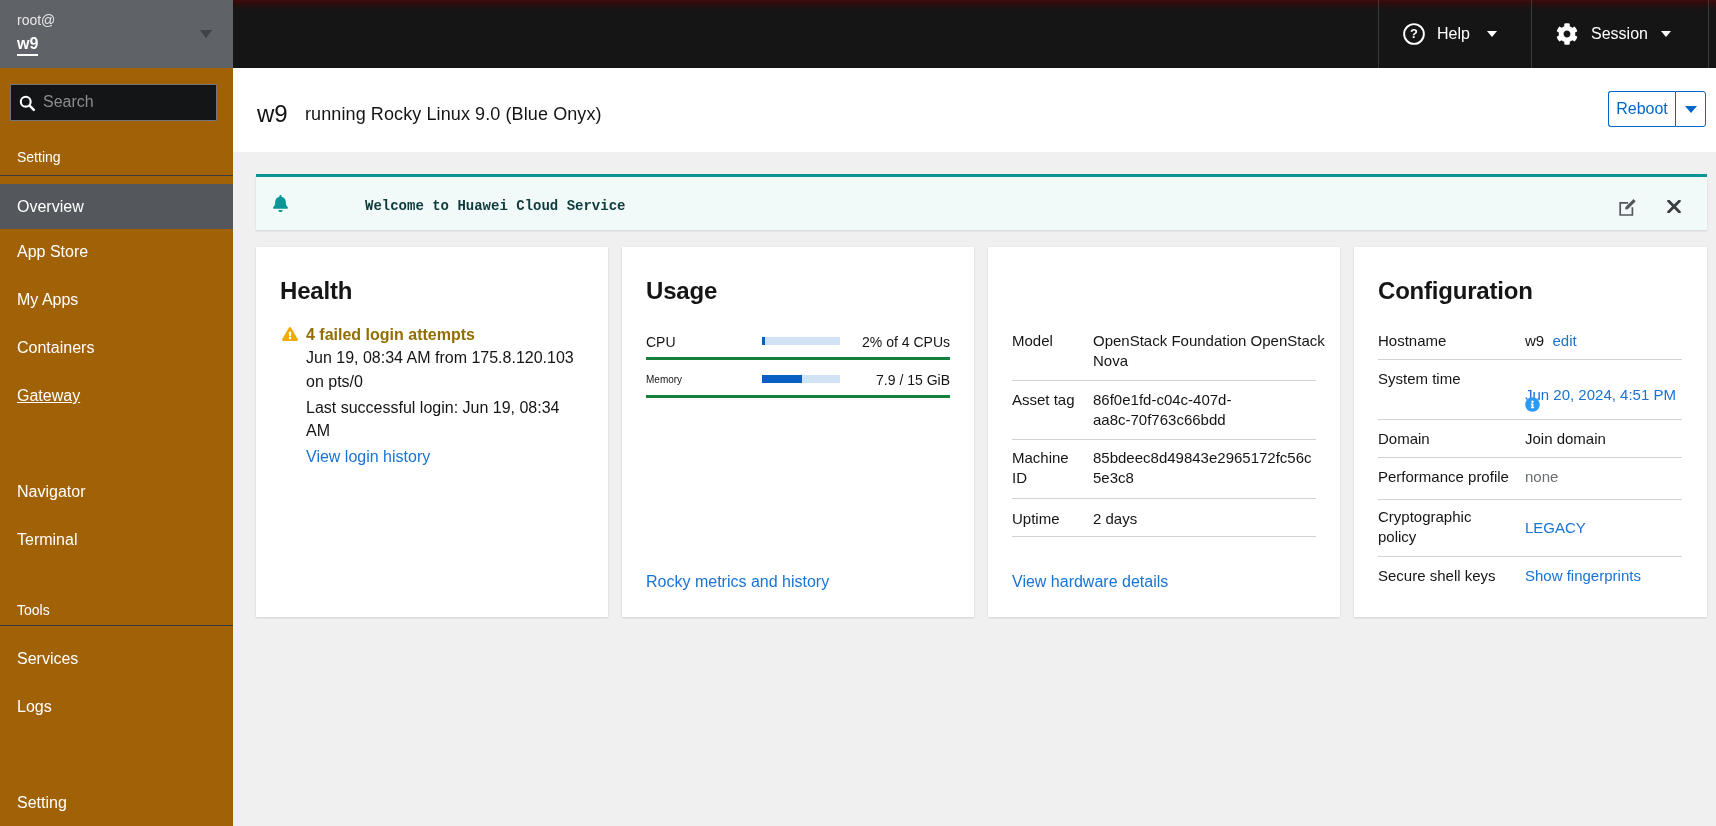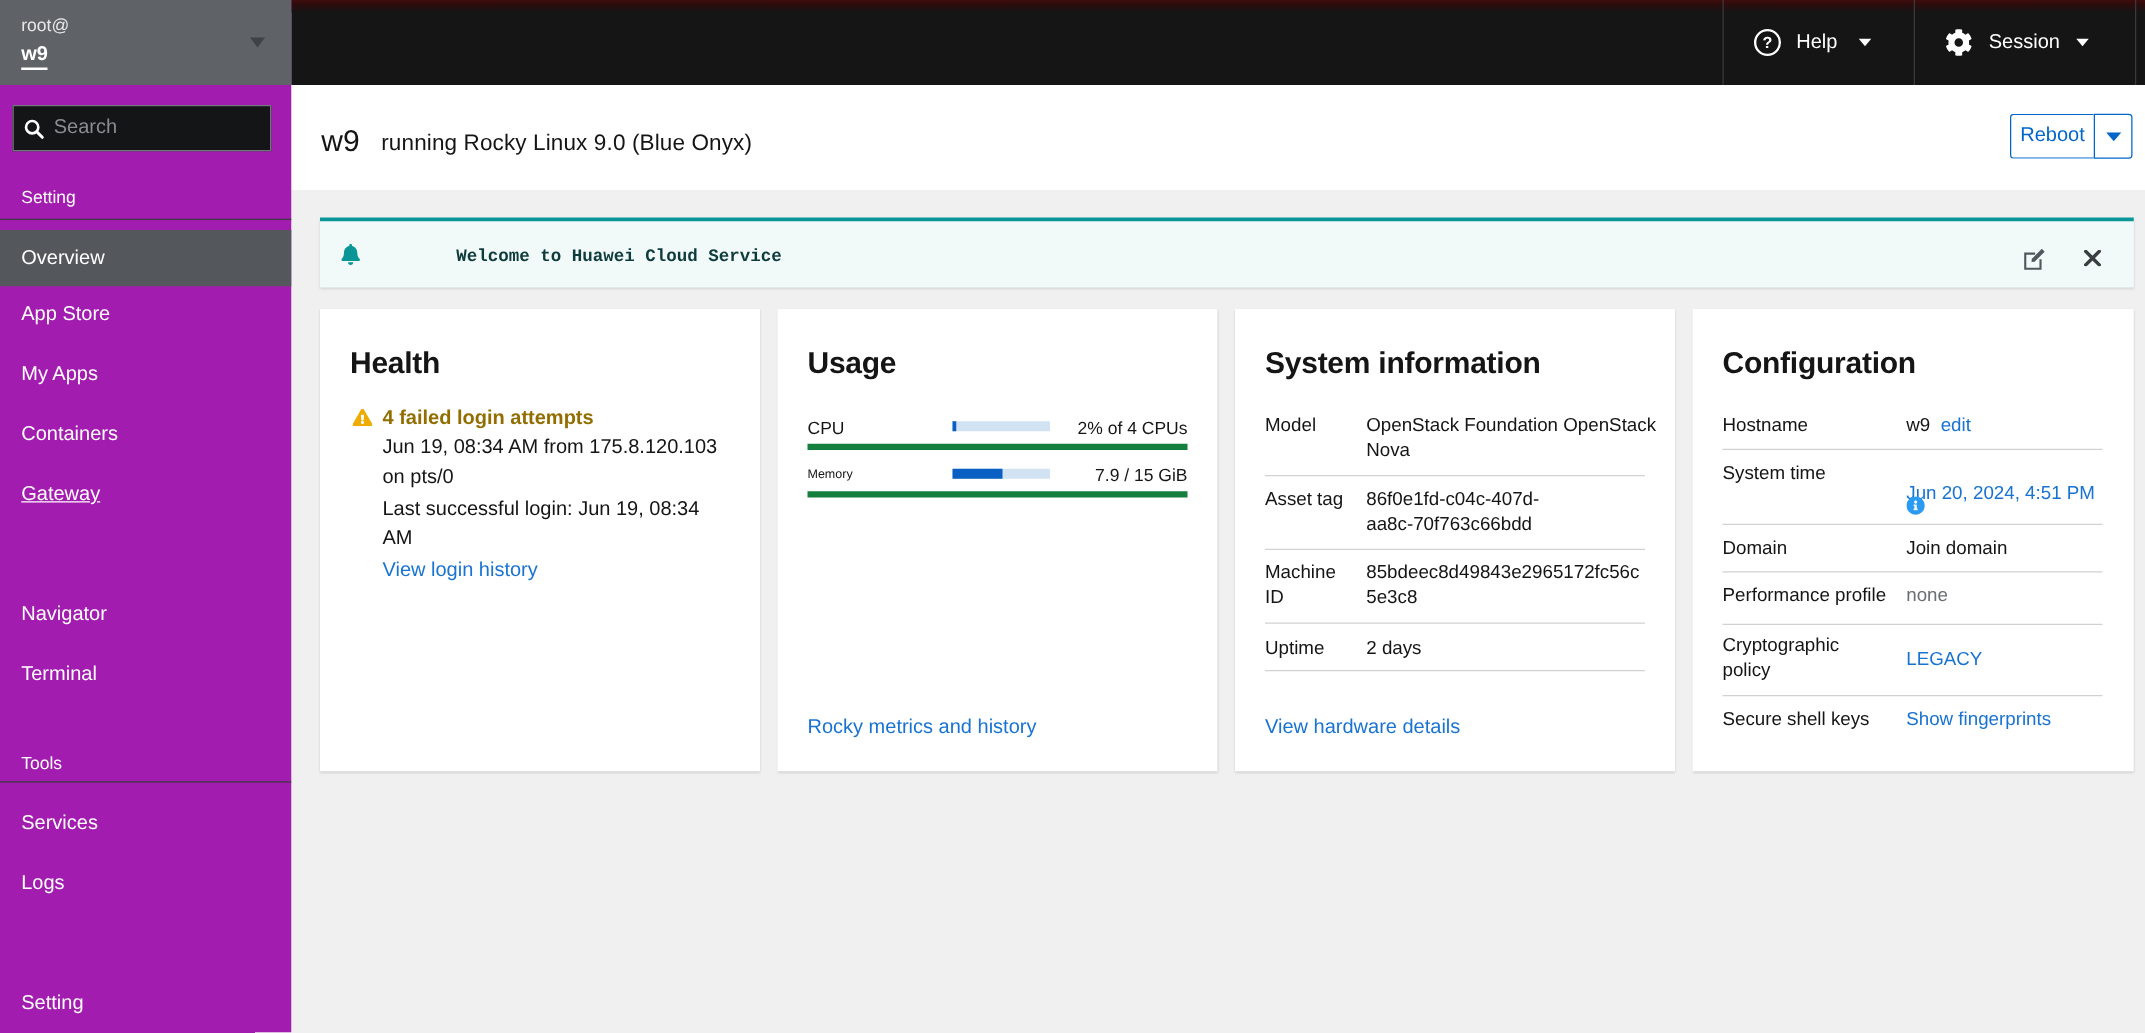--- a/index.html
+++ b/index.html
@@ -1,21 +1,21 @@
 <!DOCTYPE html>
 <html><head>
 <meta charset="utf-8">
 <style>
 * { margin:0; padding:0; box-sizing:border-box; }
 html,body { width:1716px; height:826px; overflow:hidden; }
 body { font-family:"Liberation Sans", sans-serif; background:#f0f0f0; position:relative; color:#151515; }
 .abs { position:absolute; }
 
 
-#sidebar { position:absolute; left:0; top:0; width:233px; height:826px; background:#a21caf; z-index:5; }
+#sidebar { position:absolute; left:0; top:0; width:233px; height:826px; background:#a16207; z-index:5; }
 #sidehead { position:absolute; left:0; top:0; width:233px; height:68px; background:#5f6367; }
 #sidehead .rootat { position:absolute; left:17px; top:12px; font-size:14px; color:#e8e8e8; }
 #sidehead .host { position:absolute; left:17px; top:35px; font-size:16px; font-weight:bold; color:#fff; border-bottom:2px solid #fff; padding-bottom:1px; }
 #sidehead .caret { position:absolute; right:21px; top:30px; }
 .caret-tri { width:0; height:0; border-left:5.5px solid transparent; border-right:5.5px solid transparent; border-top:6px solid #d2d2d2; }
 #search { position:absolute; left:10px; top:84px; width:207px; height:37px; background:#131517; border:1px solid #72767b; }
 #search svg { position:absolute; left:7px; top:9px; }
 #search .ph { position:absolute; left:32px; top:8px; font-size:16px; color:#8a8d90; }
 .navlabel { position:absolute; left:17px; font-size:14px; color:#fff; }
 .navsep { position:absolute; left:0; width:233px; border-top:1px solid #383b3e; }
@@ -48,21 +48,21 @@
 .card { position:absolute; top:247px; width:352px; height:370px; background:#fff; box-shadow:0 1px 2px rgba(3,3,3,.12), 0 0 1px rgba(3,3,3,.06); }
 .card h2 { position:absolute; left:24px; top:30px; font-size:24px; font-weight:bold; letter-spacing:-0.2px; }
 .link { color:#1873d3 !important; }
 #card-health { left:256px; }
 #card-usage { left:622px; }
 #card-sysinfo { left:988px; }
 #card-config { left:1354px; width:353px; }
 .t16 { font-size:16px; line-height:24px; }
 
 
-.urow { position:absolute; left:24px; width:304px; border-bottom:5px solid #15803d; }
+.urow { position:absolute; left:24px; width:304px; border-bottom:3px solid #15803d; }
 .ubar { position:absolute; left:116px; width:78px; height:8px; background:#d1e2f3; }
 .ubar .fill { height:8px; background:#0a60c2; }
 .uval { position:absolute; right:0; font-size:14px; }
 
 
 .drow-line { position:absolute; left:24px; width:304px; border-top:1px solid #d2d2d2; }
 .dth { position:absolute; font-size:15px; line-height:20px; color:#151515; }
 .dtd { position:absolute; font-size:15px; line-height:20px; color:#151515; }
 </style>
 </head>
@@ -174,21 +174,20 @@
     <div style="font-size:10px; line-height:24px; position:absolute; top:8px;">Memory</div>
     <div class="ubar" style="top:15px;">
         <div class="fill" style="width:40px;"></div>
       </div>
     <div class="uval" style="top:8px; line-height:24px;">7.9 / 15 GiB</div>
   </div>
   <div class="abs t16" style="left:24px; top:323px;"><span class="link">Rocky metrics and history</span></div>
 </div>
 
 <div class="card" id="card-sysinfo">
-  <h2>System information</h2>
   <div class="dth" style="left:24px; top:84px;">Model</div>
   <div class="dtd" style="left:105px; top:84px; white-space:nowrap;">OpenStack Foundation OpenStack<br>Nova</div>
   <div class="drow-line" style="top:133px;"></div>
   <div class="dth" style="left:24px; top:143px;">Asset tag</div>
   <div class="dtd" style="left:105px; top:143px; white-space:nowrap;">86f0e1fd-c04c-407d-<br>aa8c-70f763c66bdd</div>
   <div class="drow-line" style="top:192px;"></div>
   <div class="dth" style="left:24px; top:201px; width:70px;">Machine ID</div>
   <div class="dtd" style="left:105px; top:201px; white-space:nowrap;">85bdeec8d49843e2965172fc56c<br>5e3c8</div>
   <div class="drow-line" style="top:251px;"></div>
   <div class="dth" style="left:24px; top:262px;">Uptime</div>

